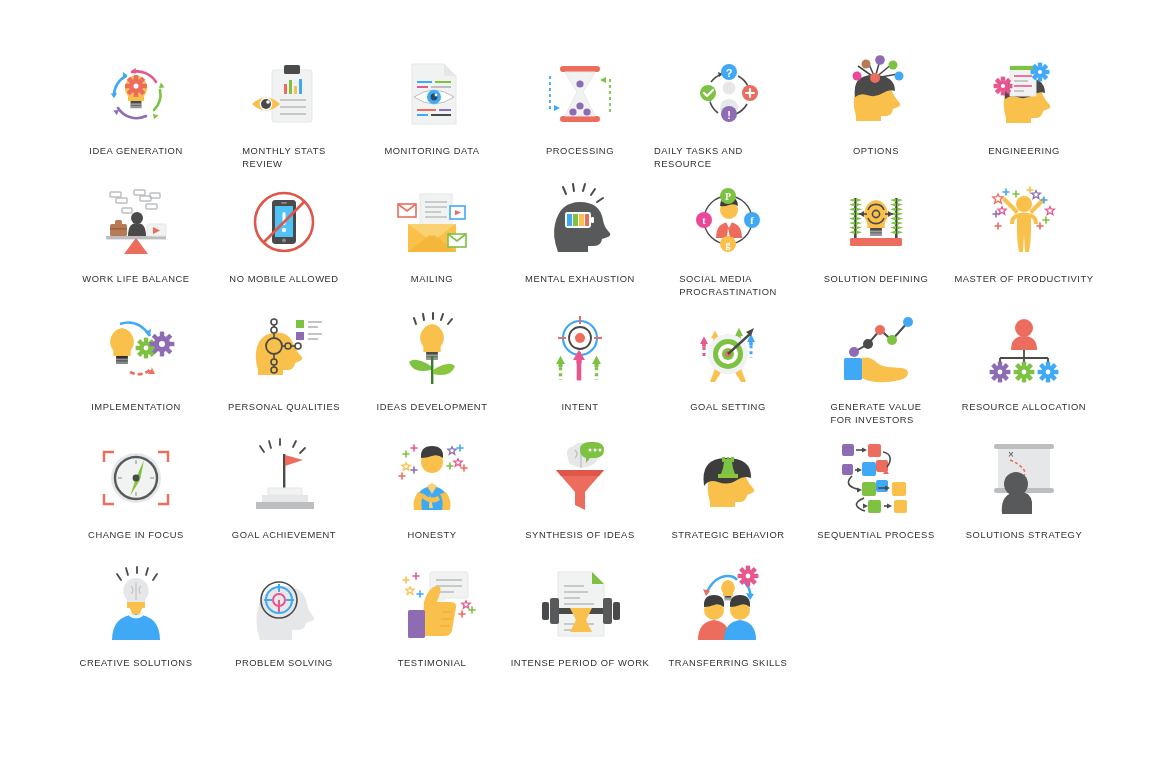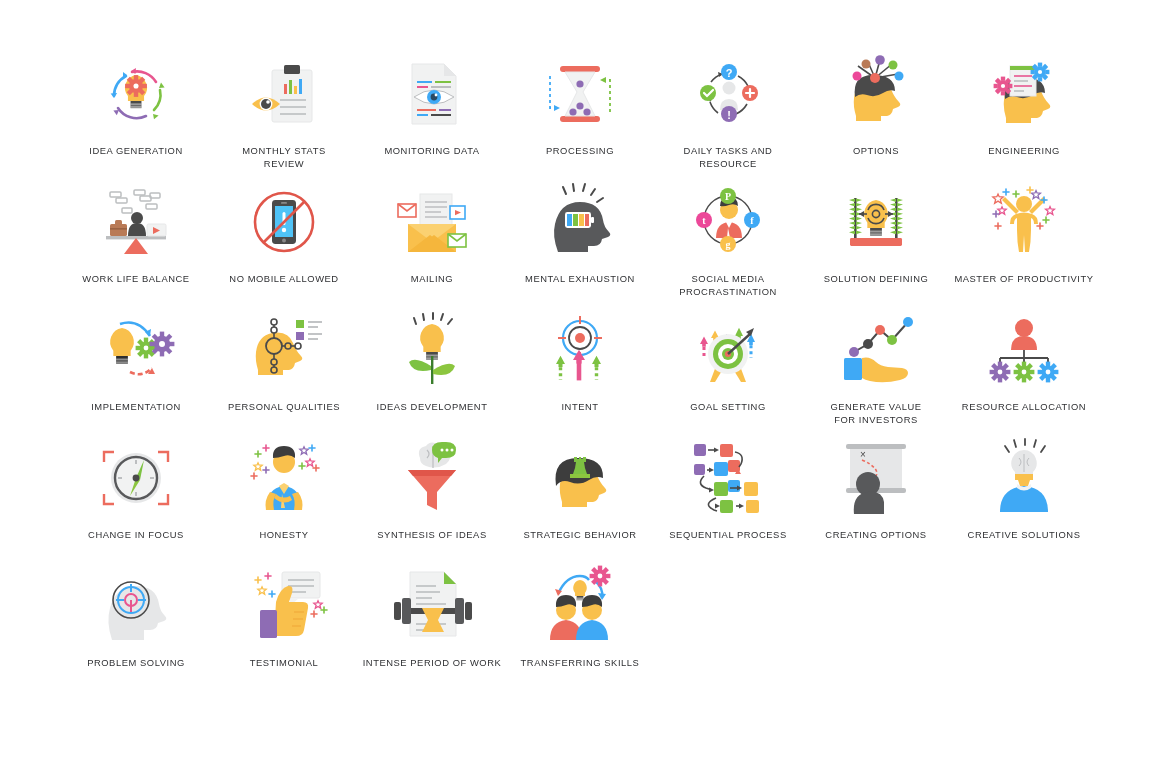--- a/index.html
+++ b/index.html
@@ -32,21 +32,20 @@
     height: 84px;
     position: relative;
     display: block;
   }
   .art svg { display: block; width: 96px; height: 84px; }
   .label {
     margin-top: 8px;
     font-size: 9.4px;
     letter-spacing: 0.55px;
     color: #2f3033;
-    text-align: center;
     line-height: 13px;
     font-weight: 400;
     white-space: pre-line;
     max-width: 150px;
   }
 </style>
 </head>
 <body>
 
 <div id="grid">
@@ -683,20 +682,39 @@
           <path d="M48 42 l8 -18 l-4 20z" fill="#7DC242"></path>
           <path d="M48 42 l-6 18 l10 -16z" fill="#8CC63F"></path>
           <circle cx="48" cy="42" r="3.4" fill="#4A4A4A"></circle>
         </svg>
       </div>
       <div class="label">CHANGE IN FOCUS</div>
     </div>
     <div class="cell">
       <div class="art">
         <svg viewBox="0 0 96 84" xmlns="http://www.w3.org/2000/svg">
+          <g stroke="#4A4A4A" stroke-width="1.8" stroke-linecap="round">
+            <line x1="28" y1="16" x2="24" y2="10"></line>
+            <line x1="35" y1="12" x2="33" y2="5"></line>
+            <line x1="44" y1="9" x2="44" y2="3"></line>
+            <line x1="57" y1="11" x2="60" y2="5"></line>
+            <line x1="64" y1="17" x2="69" y2="12"></line>
+          </g>
+          <rect x="47" y="18" width="2.4" height="34" fill="#4A4A4A"></rect>
+          <path d="M49 19 l18 5 l-18 6z" fill="#EC6C5E"></path>
+          <rect x="32" y="52" width="34" height="7" fill="#F1F2F2" stroke="#E6E7E8"></rect>
+          <rect x="26" y="59" width="46" height="7" fill="#E6E7E8"></rect>
+          <rect x="20" y="66" width="58" height="7" fill="#BCBEC0"></rect>
+        </svg>
+      </div>
+      <div class="label">GOAL ACHIEVEMENT</div>
+    </div>
+    <div class="cell">
+      <div class="art">
+        <svg viewBox="0 0 96 84" xmlns="http://www.w3.org/2000/svg">
           <circle cx="48" cy="26" r="11" fill="#F9C04C"></circle>
           <path d="M37 22 q-1 -12 11 -12 q12 0 11 12 q-5 -4 -11 -2 q-6 2 -11 2z" fill="#3d3d3d"></path>
           <path d="M30 74 q0 -22 18 -24 q18 2 18 24z" fill="#3FA9F5"></path>
           <path d="M43 50 l5 8 l5 -8 l-5 -3z" fill="#FBD171"></path>
           <path d="M46 58 l3 14 l-4 0z" fill="#FBD171"></path>
           <path d="M34 56 q-6 8 -4 18 l8 0 q-2 -10 2 -16z" fill="#F9C04C"></path>
           <path d="M62 56 q6 8 4 18 l-8 0 q2 -10 -2 -16z" fill="#F9C04C"></path>
           <path d="M40 58 q6 6 14 2 l2 4 q-8 6 -18 -2z" fill="#F9C04C"></path>
           <g stroke="#7DC242" stroke-width="1.6" stroke-linecap="round">
             <line x1="19" y1="18" x2="25" y2="18"></line>
@@ -806,21 +824,21 @@
           <rect x="22" y="10" width="52" height="44" fill="#E6E7E8"></rect>
           <rect x="18" y="8" width="60" height="5" rx="2" fill="#BCBEC0"></rect>
           <rect x="18" y="52" width="60" height="5" rx="2" fill="#BCBEC0"></rect>
           <text x="32" y="22" font-size="10" fill="#4A4A4A" font-family="Liberation Sans">×</text>
           <path d="M34 24 q10 4 14 10 q3 6 -4 8 q-6 2 -6 8" fill="none" stroke="#EC6C5E" stroke-width="1.6" stroke-dasharray="3 2.4"></path>
           <path d="M38 52 l-3 -5 l6 0z" fill="#EC6C5E"></path>
           <circle cx="40" cy="48" r="12" fill="#58595B"></circle>
           <path d="M26 78 q-2 -20 14 -22 q14 -2 16 10 l0 12z" fill="#58595B"></path>
         </svg>
       </div>
-      <div class="label">CREATING OPTIONS</div>
+      <div class="label">SOLUTIONS STRATEGY</div>
     </div>
     <div class="cell">
       <div class="art">
         <svg viewBox="0 0 96 84" xmlns="http://www.w3.org/2000/svg">
           <g stroke="#4A4A4A" stroke-width="1.8" stroke-linecap="round">
             <line x1="33" y1="16" x2="29" y2="10"></line>
             <line x1="40" y1="11" x2="38" y2="4"></line>
             <line x1="49" y1="9" x2="49" y2="3"></line>
             <line x1="58" y1="11" x2="60" y2="4"></line>
             <line x1="65" y1="16" x2="69" y2="10"></line>

